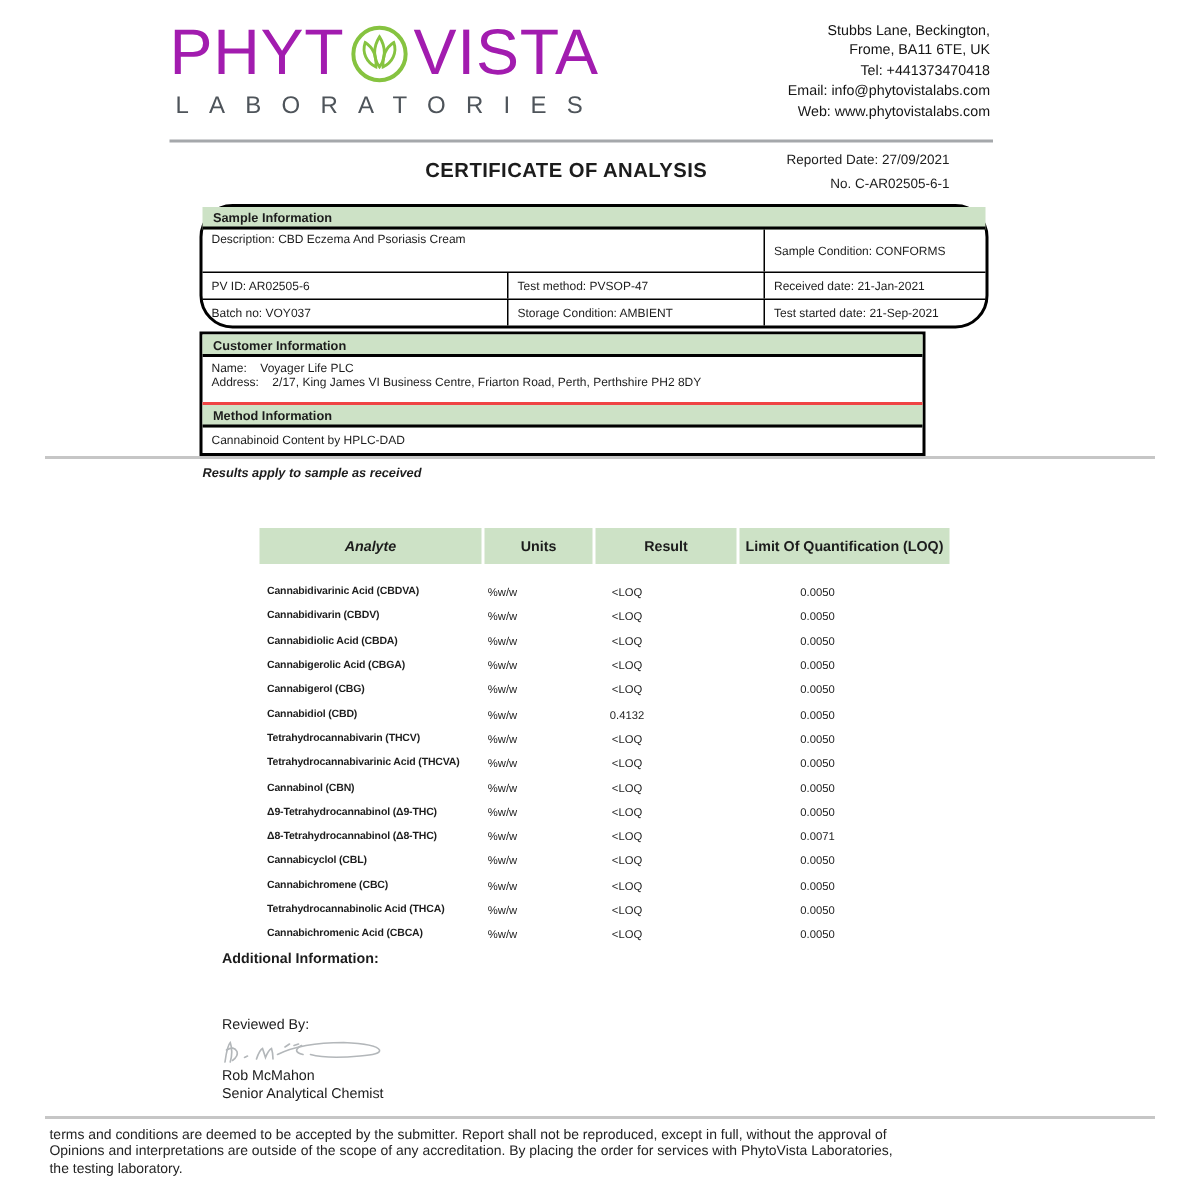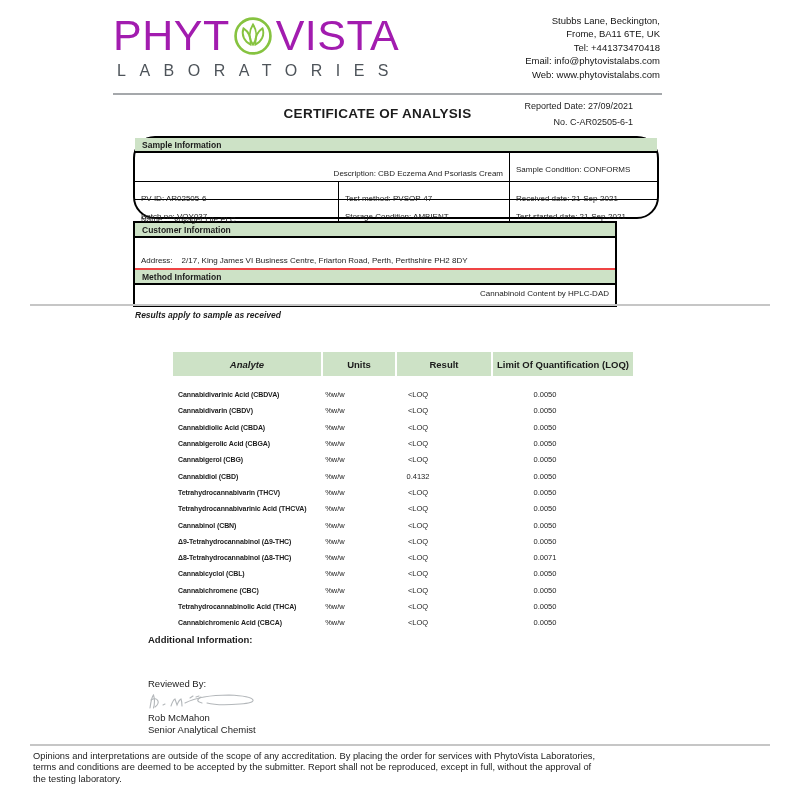--- a/index.html
+++ b/index.html
@@ -15,24 +15,24 @@
   .hrule-light{background:#c6c6c6;height:2px;}
   .contact{font-size:9.5px;line-height:13.4px;text-align:right;white-space:nowrap;color:#141414;}
   .doc-title{font-size:13.5px;font-weight:bold;letter-spacing:0.3px;text-align:center;white-space:nowrap;}
   .report-meta{font-size:9px;line-height:16px;text-align:right;white-space:nowrap;}
   
   .info-table{border:2px solid #000;box-sizing:border-box;background:#fff;font-size:8px;}
   .sec-bar{background:#cde2c6;border-bottom:2px solid #000;font-size:8.5px;font-weight:bold;padding:2px 0 1px 7px;line-height:10px;}
   .sec-bar.mid{border-top:2px solid #ef4444;}
   .itrow{display:flex;}
   .itrow + .itrow{border-top:1.5px solid #000;}
-  .itcell{box-sizing:border-box;padding:16px 6px;white-space:nowrap;overflow:hidden;text-align:right;}
+  .itcell{box-sizing:border-box;padding:2px 6px;white-space:nowrap;overflow:hidden;}
   .itcell + .itcell{border-left:1.5px solid #000;}
   .vcenter{display:flex;align-items:center;}
-  .two-line{display:flex;flex-direction:column;justify-content:flex-end;padding:3px 6px;box-sizing:border-box;gap:32px;}
+  .two-line{display:flex;flex-direction:column;justify-content:flex-start;padding:3px 6px;box-sizing:border-box;}
   .lblval{white-space:nowrap;}
   .lblval .lbl{margin-right:9px;}
   .note{font-size:8.5px;font-weight:bold;font-style:italic;white-space:nowrap;}
   
   .rt-head{display:flex;gap:2px;height:24px;}
   .rt-hcell{background:#cde2c6;display:flex;align-items:center;justify-content:center;font-size:9.5px;font-weight:bold;box-sizing:border-box;white-space:nowrap;}
   .trow{display:flex;height:16.3px;align-items:center;}
   .tcell{box-sizing:border-box;white-space:nowrap;font-size:7.5px;margin-top:15px;}
   .tcell.analyte{width:126px;font-size:7px;font-weight:bold;letter-spacing:-0.1px;padding-left:5px;text-align:left;}
   .tcell.units{width:72px;text-align:center;}
@@ -82,21 +82,21 @@
 
   <div class="abs info-table" style="left:133px;top:136px;width:526px;border-radius:22px;">
     <div class="sec-bar">Sample Information</div>
     <div class="itrow" style="height:28px;">
       <div class="itcell" style="width:374px;">Description: CBD Eczema And Psoriasis Cream</div>
       <div class="itcell vcenter" style="flex:1;">Sample Condition: CONFORMS</div>
     </div>
     <div class="itrow" style="height:17px;">
       <div class="itcell vcenter" style="width:203px;">PV ID: AR02505-6</div>
       <div class="itcell vcenter" style="width:171px;">Test method: PVSOP-47</div>
-      <div class="itcell vcenter" style="flex:1;">Received date: 21-Sep-2021</div>
+      <div class="itcell vcenter" style="flex:1;">Received date: 21-Jan-2021</div>
     </div>
     <div class="itrow" style="height:17px;">
       <div class="itcell vcenter" style="width:203px;">Batch no: VOY037</div>
       <div class="itcell vcenter" style="width:171px;">Storage Condition: AMBIENT</div>
       <div class="itcell vcenter" style="flex:1;">Test started date: 21-Sep-2021</div>
     </div>
   </div>
 
   <div class="abs info-table" style="left:133px;top:221px;width:484px;">
     <div class="sec-bar">Customer Information</div>
@@ -231,18 +231,18 @@
         <path d="M47,9 l3,-2 M53,8 l3,-1"></path>
       </g>
     </svg>
   </div>
 
   <div class="abs small" style="left:148px;top:712px;">Rob McMahon</div>
   <div class="abs small" style="left:148px;top:724px;">Senior Analytical Chemist</div>
 
   <div class="abs hrule-light" style="left:30px;top:744px;width:740px;"></div>
   <div class="abs" style="left:33px;top:751px;width:720px;">
+    <div class="footer-line">terms and conditions are deemed to be accepted by the submitter. Report shall not be reproduced, except in full, without the approval of</div>
     <div class="footer-line">Opinions and interpretations are outside of the scope of any accreditation. By placing the order for services with PhytoVista Laboratories,</div>
-    <div class="footer-line">terms and conditions are deemed to be accepted by the submitter. Report shall not be reproduced, except in full, without the approval of</div>
     <div class="footer-line">the testing laboratory.</div>
   </div>
 
 </div>
 
 </body></html>

